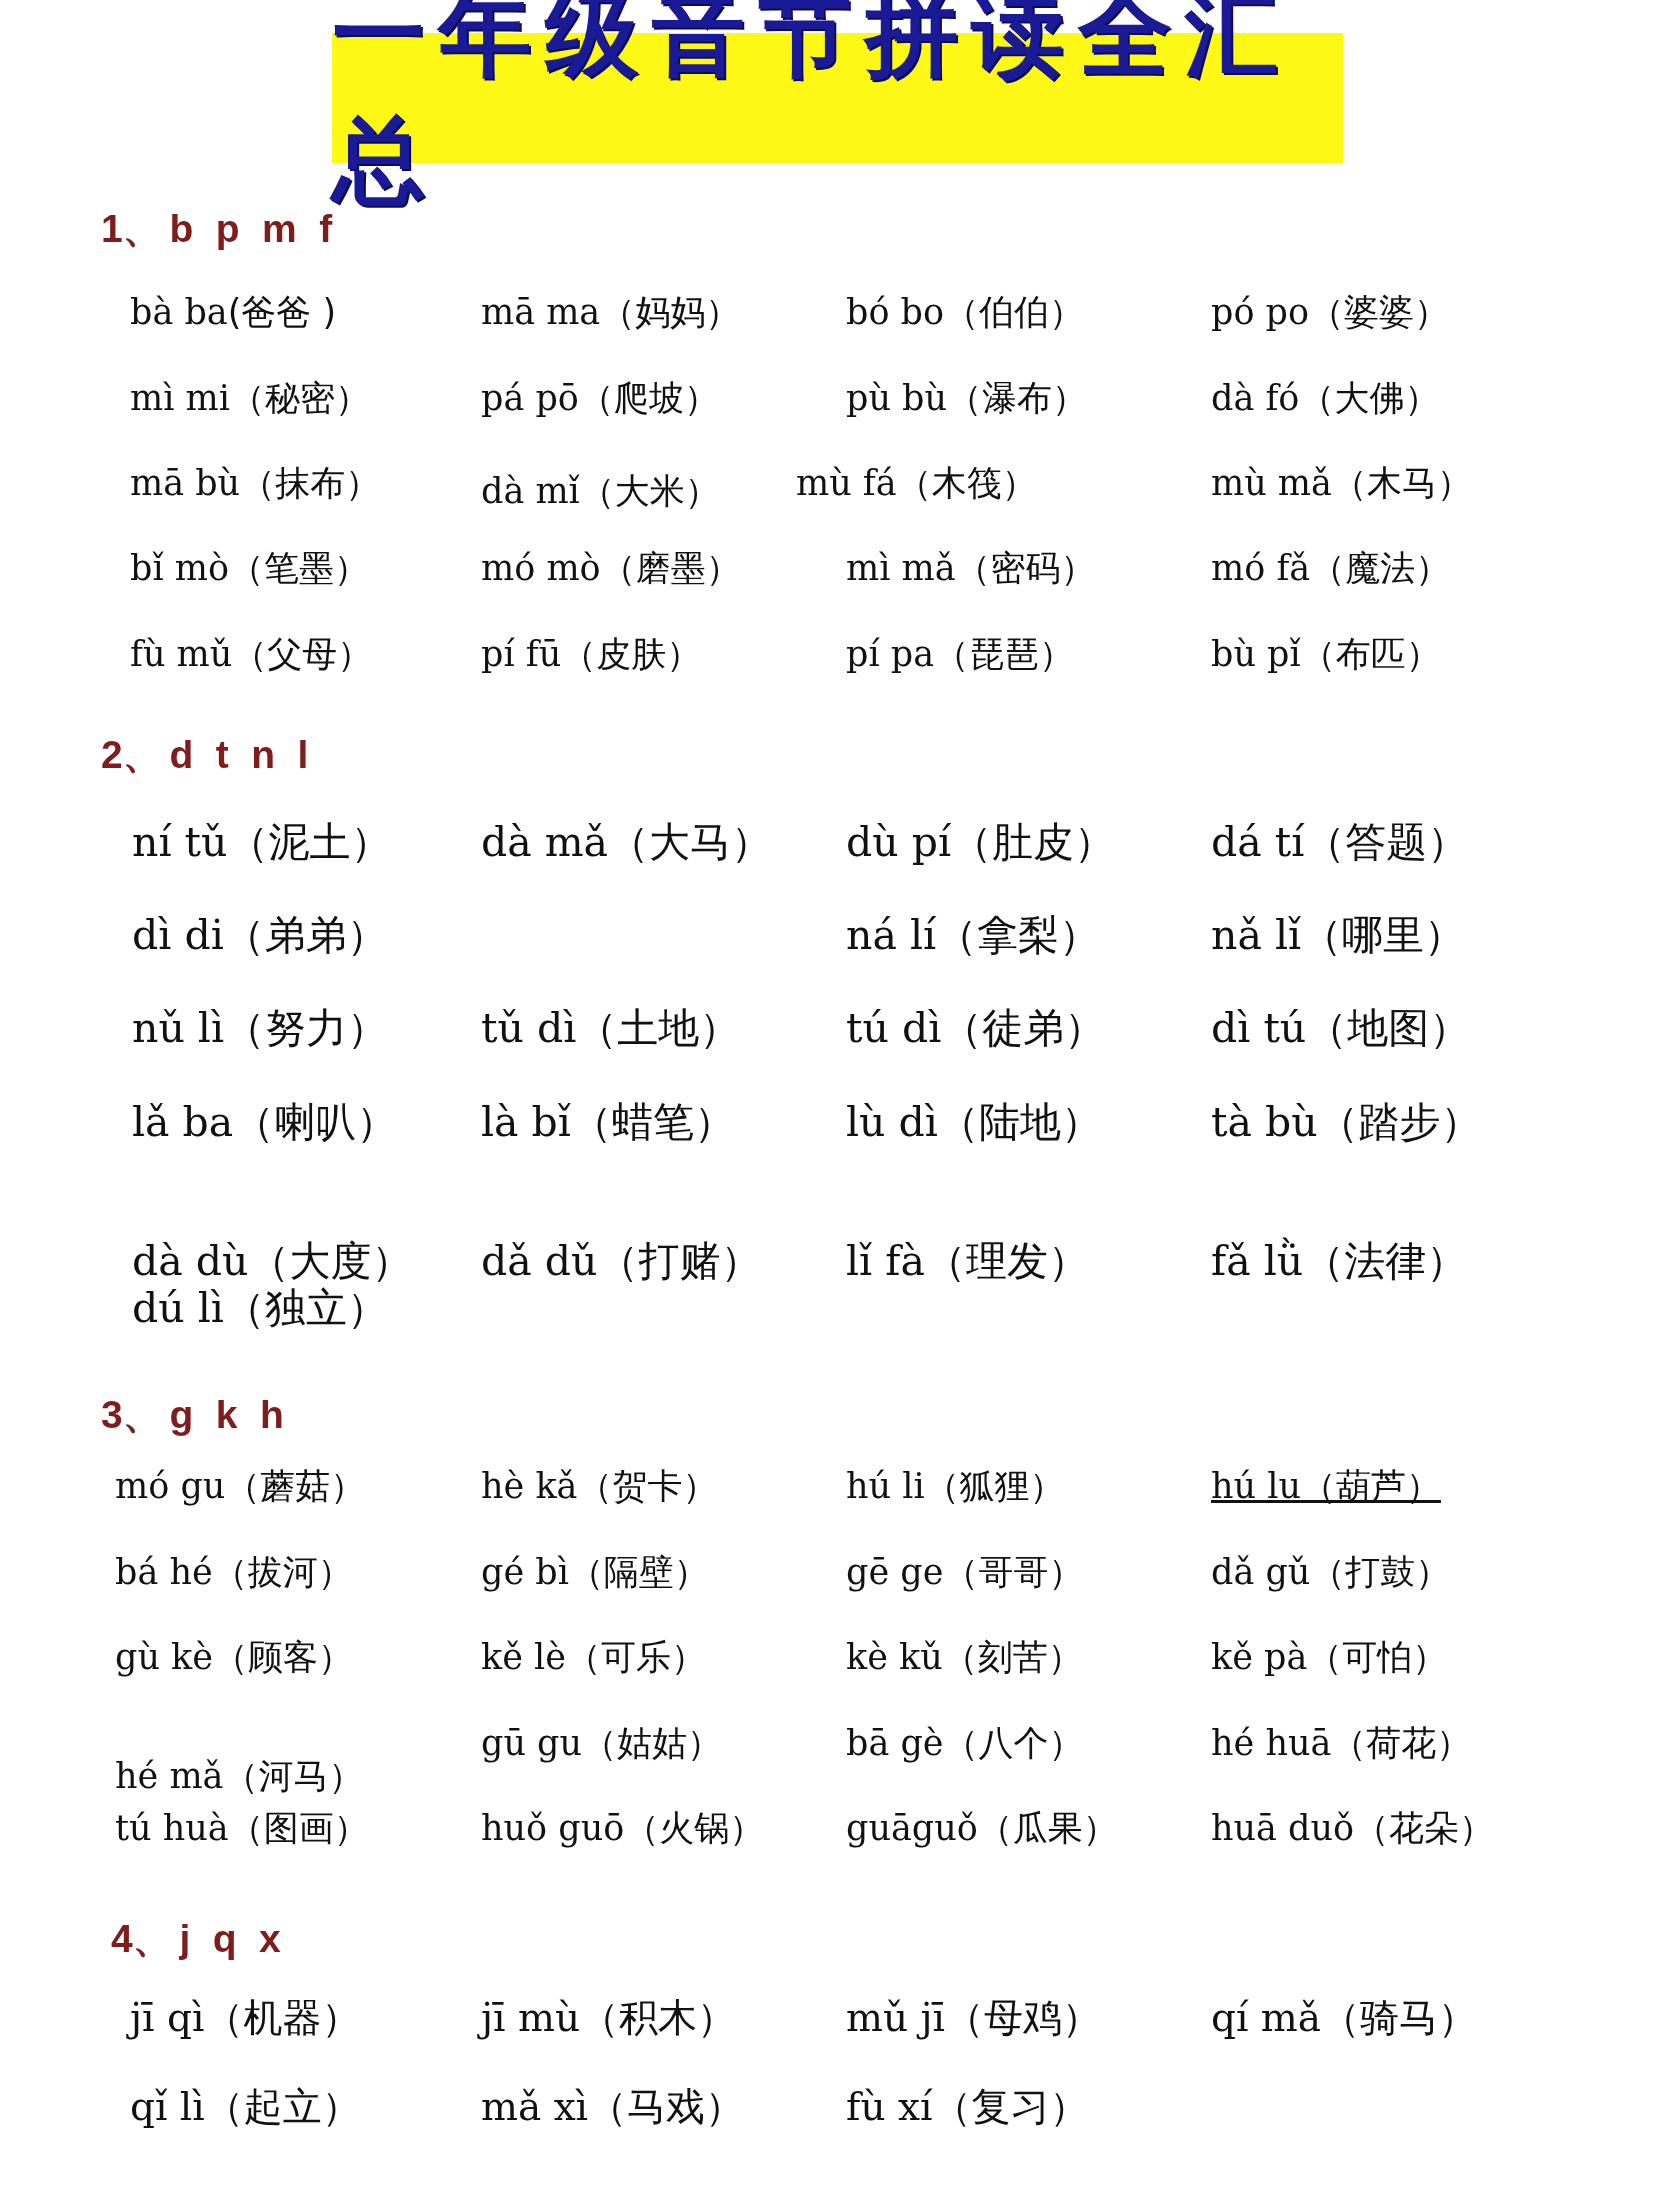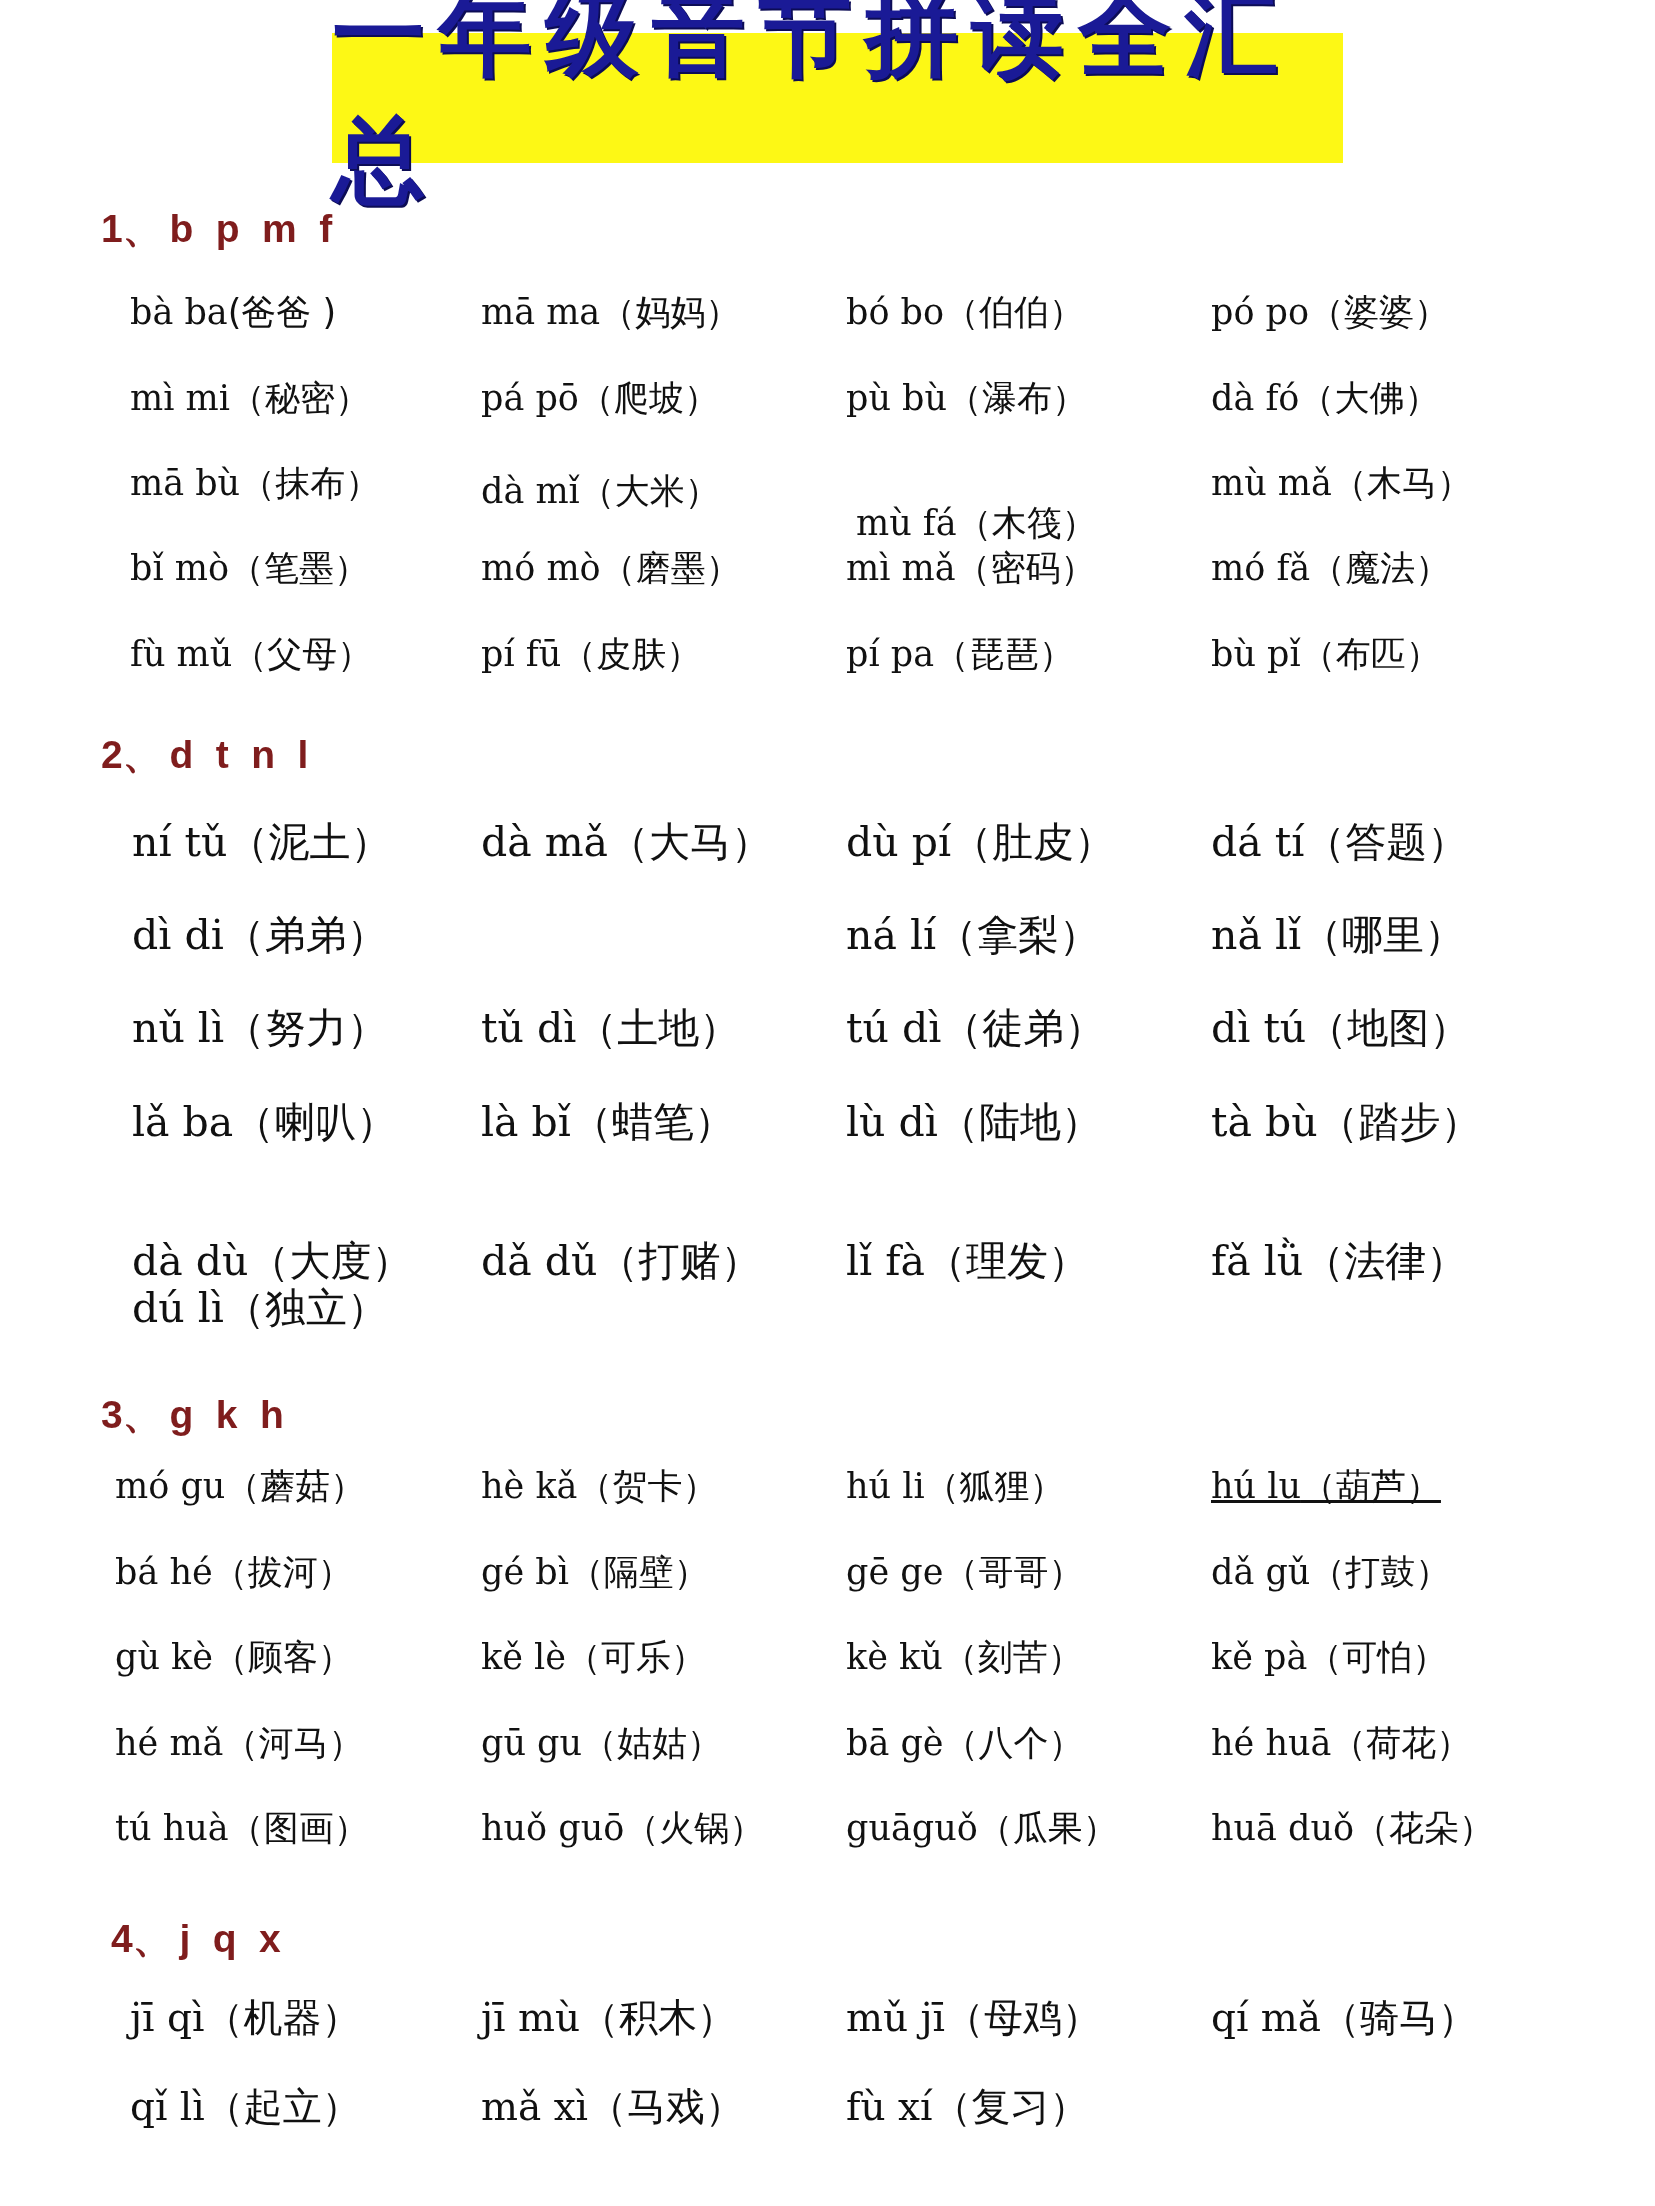--- a/index.html
+++ b/index.html
@@ -39,21 +39,21 @@
     </div>
     <div class="row" style="top: 375px; height: 58px;">
       <div class="cell" style="left: 130px;"><span class="py">mì mi</span><span class="hz">（秘密）</span></div>
       <div class="cell" style="left: 481px;"><span class="py">pá pō</span><span class="hz">（爬坡）</span></div>
       <div class="cell" style="left: 846px;"><span class="py">pù bù</span><span class="hz">（瀑布）</span></div>
       <div class="cell" style="left: 1211px;"><span class="py">dà fó</span><span class="hz">（大佛）</span></div>
     </div>
     <div class="row" style="top: 460px; height: 58px;">
       <div class="cell" style="left: 130px;"><span class="py">mā bù</span><span class="hz">（抹布）</span></div>
       <div class="cell" style="left: 481px; margin-top: 8px;"><span class="py">dà mǐ</span><span class="hz">（大米）</span></div>
-      <div class="cell" style="left: 856px; margin-top: 40px;"><span class="py">mù fá</span><span class="hz">（木筏）</span></div>
+      <div class="cell" style="left: 796px;"><span class="py">mù fá</span><span class="hz">（木筏）</span></div>
       <div class="cell" style="left: 1211px;"><span class="py">mù mǎ</span><span class="hz">（木马）</span></div>
     </div>
     <div class="row" style="top: 545px; height: 58px;">
       <div class="cell" style="left: 130px;"><span class="py">bǐ mò</span><span class="hz">（笔墨）</span></div>
       <div class="cell" style="left: 481px;"><span class="py">mó mò</span><span class="hz">（磨墨）</span></div>
       <div class="cell" style="left: 846px;"><span class="py">mì mǎ</span><span class="hz">（密码）</span></div>
       <div class="cell" style="left: 1211px;"><span class="py">mó fǎ</span><span class="hz">（魔法）</span></div>
     </div>
     <div class="row" style="top: 631px; height: 58px;">
       <div class="cell" style="left: 130px;"><span class="py">fù mǔ</span><span class="hz">（父母）</span></div>
@@ -117,21 +117,21 @@
       <div class="cell" style="left: 846px;"><span class="py">gē ge</span><span class="hz">（哥哥）</span></div>
       <div class="cell" style="left: 1211px;"><span class="py">dǎ gǔ</span><span class="hz">（打鼓）</span></div>
     </div>
     <div class="row" style="top: 1634px; height: 58px;">
       <div class="cell" style="left: 115px;"><span class="py">gù kè</span><span class="hz">（顾客）</span></div>
       <div class="cell" style="left: 481px;"><span class="py">kě lè</span><span class="hz">（可乐）</span></div>
       <div class="cell" style="left: 846px;"><span class="py">kè kǔ</span><span class="hz">（刻苦）</span></div>
       <div class="cell" style="left: 1211px;"><span class="py">kě pà</span><span class="hz">（可怕）</span></div>
     </div>
     <div class="row" style="top: 1720px; height: 58px;">
-      <div class="cell" style="left: 115px;"><span class="py">hé mǎ</span><span class="hz">（河马）</span></div>
+      <div class="cell" style="left: 115px; margin-top: 33px;"><span class="py">hé mǎ</span><span class="hz">（河马）</span></div>
       <div class="cell" style="left: 481px;"><span class="py">gū gu</span><span class="hz">（姑姑）</span></div>
       <div class="cell" style="left: 846px;"><span class="py">bā gè</span><span class="hz">（八个）</span></div>
       <div class="cell" style="left: 1211px;"><span class="py">hé huā</span><span class="hz">（荷花）</span></div>
     </div>
     <div class="row" style="top: 1805px; height: 58px;">
       <div class="cell" style="left: 115px;"><span class="py">tú huà</span><span class="hz">（图画）</span></div>
       <div class="cell" style="left: 481px;"><span class="py">huǒ guō</span><span class="hz">（火锅）</span></div>
       <div class="cell" style="left: 846px;"><span class="py">guāguǒ</span><span class="hz">（瓜果）</span></div>
       <div class="cell" style="left: 1211px;"><span class="py">huā duǒ</span><span class="hz">（花朵）</span></div>
     </div>

